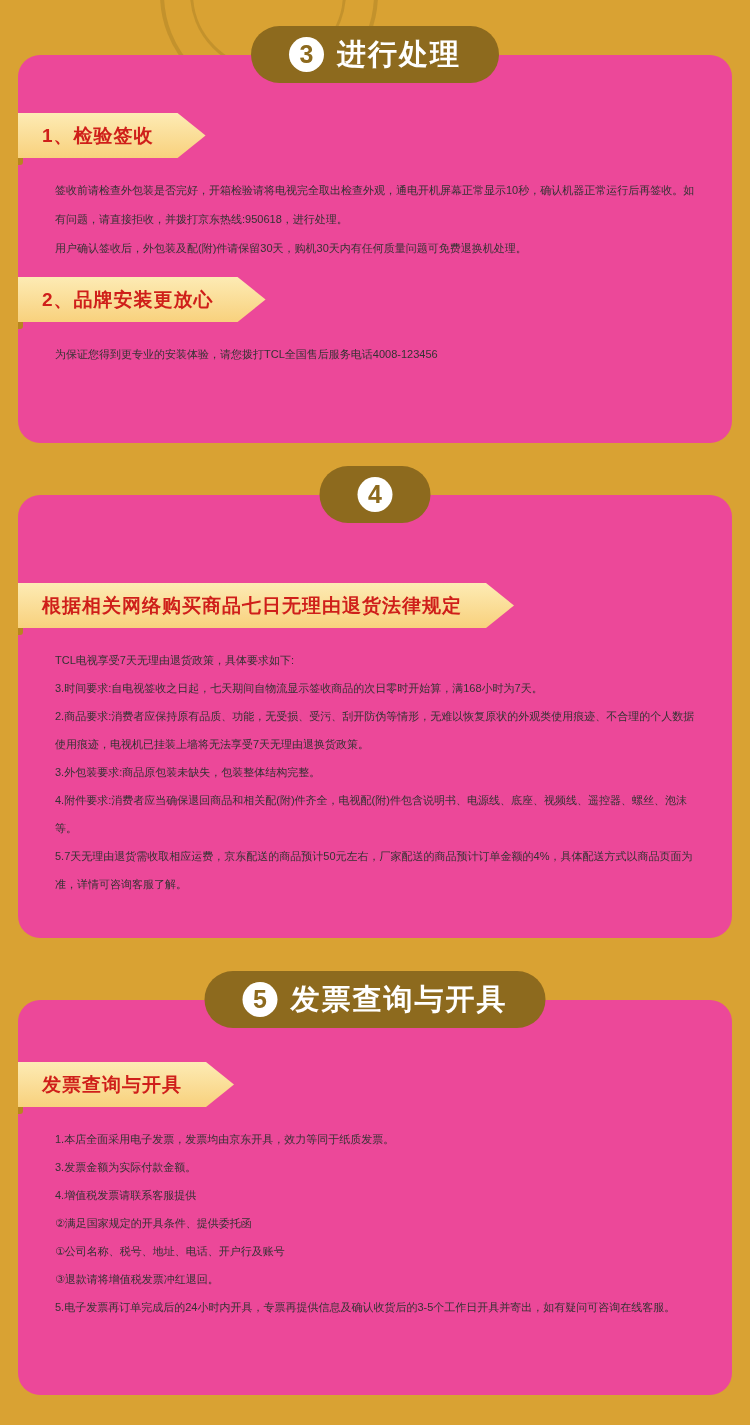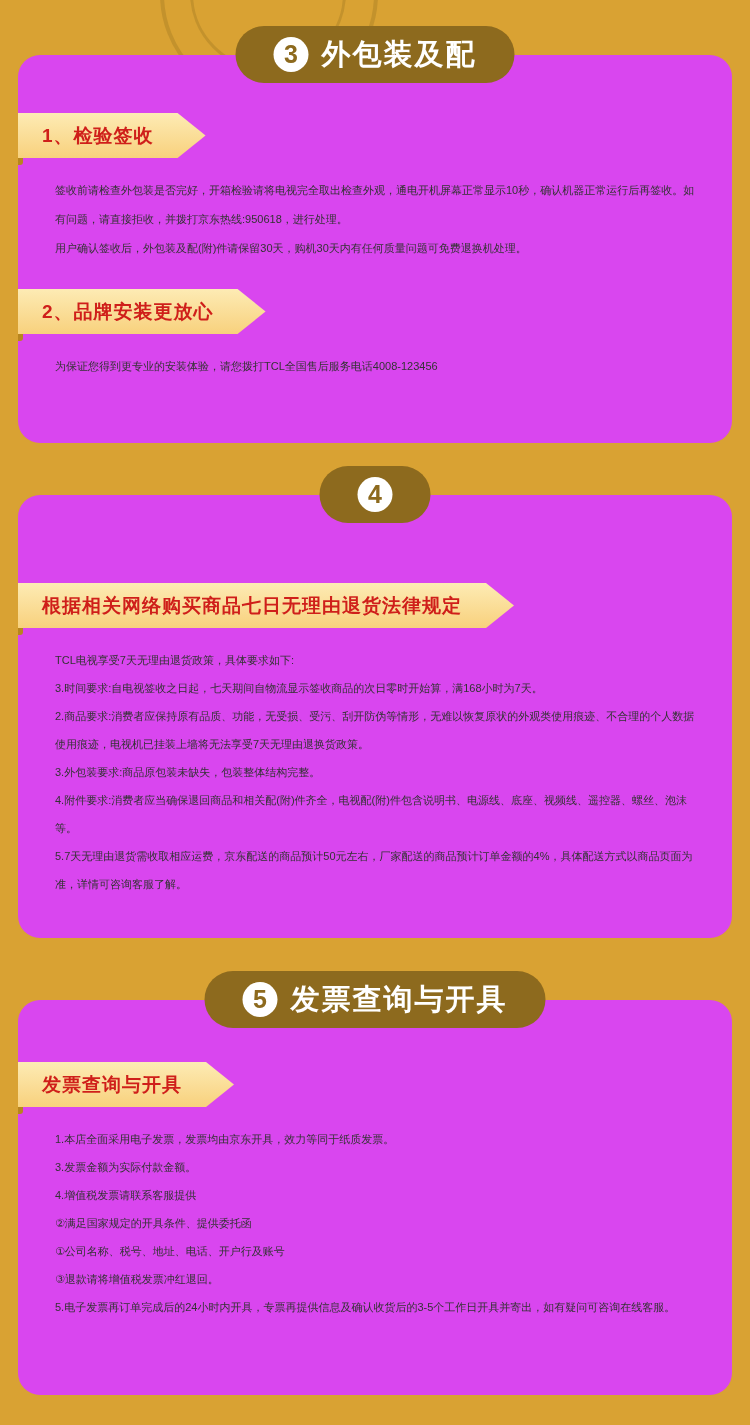--- a/index.html
+++ b/index.html
@@ -23,21 +23,21 @@
   }
   .arc1 { width:150px; height:150px; left:190px; top:-85px; }
   .arc2 { width:210px; height:210px; left:160px; top:-115px; border-width:4px; }
 
   .section { position:absolute; left:18px; right:18px; }
   .sec1 { top:55px;  height:388px; }
   .sec2 { top:495px; height:443px; }
   .sec3 { top:1000px; height:395px; }
 
   .card {
-    background:#d946ef;
+    background:#ec4899;
     border-radius:22px;
     width:100%; height:100%;
     position:relative;
     overflow:hidden;
   }
 
   .badge {
     position:absolute;
     top:-29px; left:50%;
     transform:translateX(-50%);
@@ -67,21 +67,21 @@
     letter-spacing:2px;
   }
 
   .ribbon-wrap {
     position:relative;
     width:max-content;
     max-width:640px;
     margin:58px 0 0 -6px;
     z-index:2;
   }
-  .ribbon-wrap.later { margin-top:26px;text-align:right; }
+  .ribbon-wrap.later { margin-top:14px;text-align:right; }
   .ribbon-wrap::before {
     content:"";
     position:absolute;
     left:0; top:6px; bottom:-7px;
     width:11px;
     background:#B8851E;
     border-radius:3px;
     z-index:0;
   }
   .ribbon {
@@ -110,21 +110,21 @@
 </head>
 <body>
 
 <div class="canvas">
   <div class="deco-arc arc1"></div>
   <div class="deco-arc arc2"></div>
 
   <div class="section sec1">
     <div class="badge">
       <span class="num">3</span>
-      <span class="title">外包装及配</span>
+      <span class="title">进行处理</span>
     </div>
     <div class="card">
       <div class="ribbon-wrap">
         <div class="ribbon">1、检验签收</div>
       </div>
       <div class="card-body">
         <p>签收前请检查外包装是否完好，开箱检验请将电视完全取出检查外观，通电开机屏幕正常显示10秒，确认机器正常运行后再签收。如有问题，请直接拒收，并拨打京东热线:950618，进行处理。</p>
         <p>用户确认签收后，外包装及配(附)件请保留30天，购机30天内有任何质量问题可免费退换机处理。</p>
       </div>
       <div class="ribbon-wrap later">

